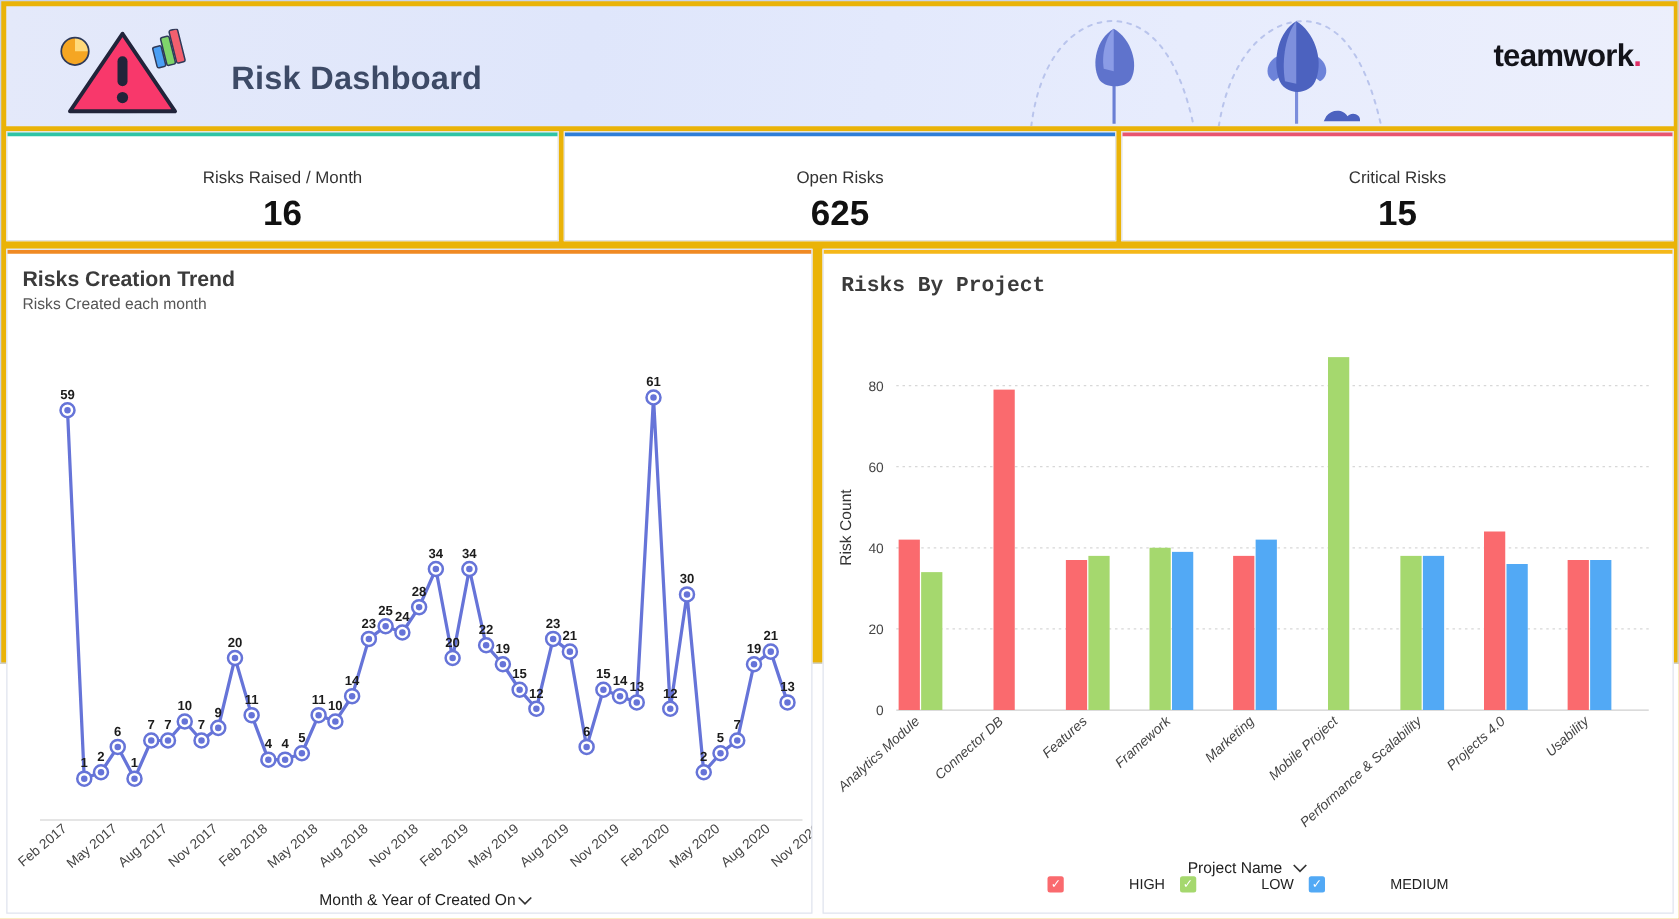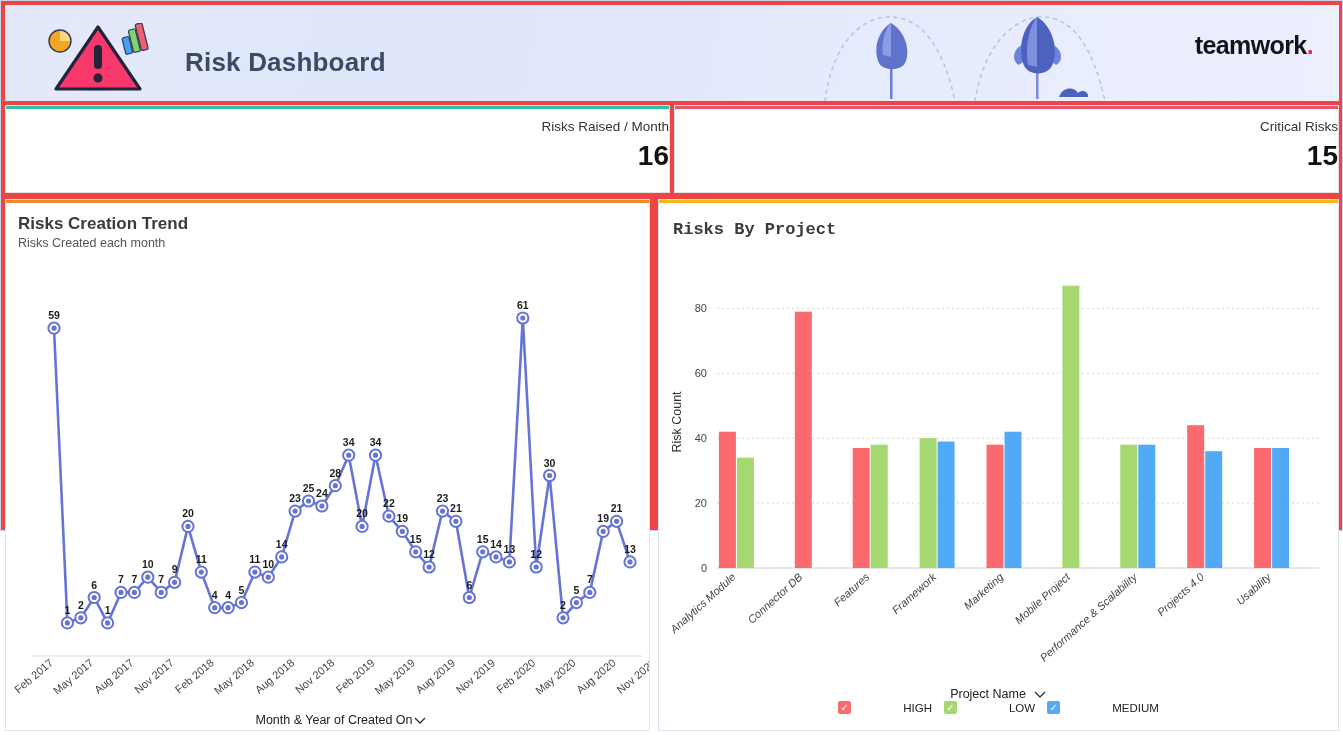--- a/index.html
+++ b/index.html
@@ -7,21 +7,21 @@
     width: 1343px; height: 735px;
     font-family: "Liberation Sans", sans-serif;
     background: #ffffff;
     overflow: hidden;
     position: relative;
   }
   .page {
     width: 1343px; height: 531px;
     position: relative;
     border: 1px solid #c9d4ea;
-    background: #ef4444;
+    background: #eab308;
   }
 
   
   .header {
     position: absolute; left: 4px; top: 4px;
     width: 1334px; height: 96px;
     background: linear-gradient(100deg,#e4e9fa 0%, #dfe6fb 35%, #e7ecfd 70%, #eceffc 100%);
     overflow: hidden;
   }
   .warn-icon { position: absolute; left: 40px; top: 18px; width: 108px; height: 70px; }
@@ -36,21 +36,21 @@
     font-size: 25px; font-weight: bold; color: #13131a;
     letter-spacing: -0.6px;
   }
   .brand .dot { color: #e02e65; }
 
   
   .kpi-row { position: absolute; left: 4px; top: 104px; width: 1334px; height: 88px; display: flex; gap: 4px; }
   .kpi {
     flex: 1; background: #fff; border: 1px solid #e2e2e2;
     position: relative; display: flex; flex-direction: column;
-    align-items: flex-end; justify-content: flex-start; padding-top: 13px;
+    align-items: center; justify-content: flex-start; padding-top: 28px;
   }
   .kpi .topbar { position: absolute; left: 0; top: 0; width: 100%; height: 3px; }
   .kpi .k-label { font-size: 13.5px; color: #333; }
   .kpi .k-value { font-size: 28px; font-weight: bold; color: #111; margin-top: 6px; }
 
   
   .panels { position: absolute; left: 4px; top: 198px; width: 1334px; height: 532px; display: flex; gap: 8px; }
   .panel { background: #fff; border: 1px solid #dfe3ee; position: relative; }
   .panel .accent { position: absolute; left: 0; top: 0; width: 100%; height: 3px; }
   .panel-left { width: 645px; }
@@ -127,20 +127,25 @@
     </svg>
 
     <div class="brand"><span>teamwork</span><span class="dot">.</span></div>
   </div>
 
   <div class="kpi-row">
     <div class="kpi">
       <div class="topbar" style="background:#2ec4a6"></div>
       <div class="k-label">Risks Raised / Month</div>
       <div class="k-value">16</div>
+    </div>
+    <div class="kpi">
+      <div class="topbar" style="background:#2f7ed8"></div>
+      <div class="k-label">Open Risks</div>
+      <div class="k-value">625</div>
     </div>
     <div class="kpi">
       <div class="topbar" style="background:#e8556f"></div>
       <div class="k-label">Critical Risks</div>
       <div class="k-value">15</div>
     </div>
   </div>
 
   <div class="panels">
 

